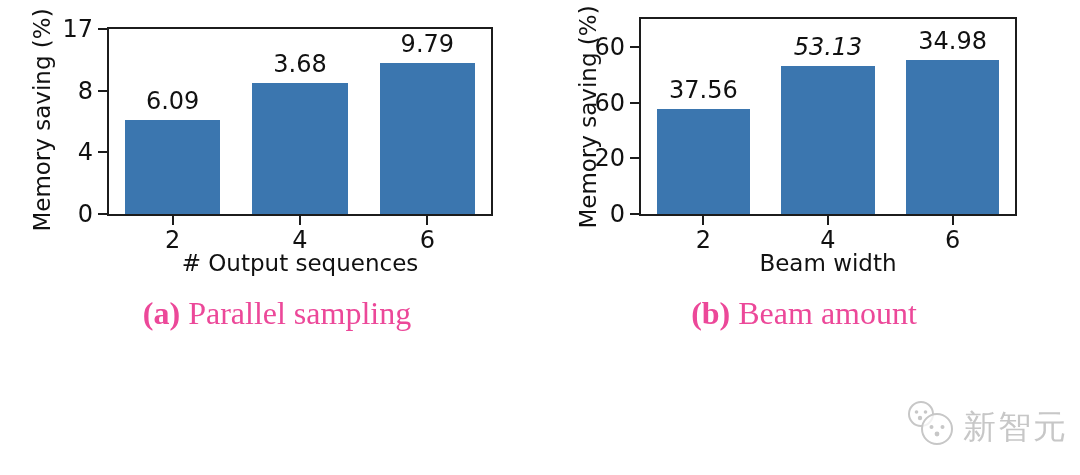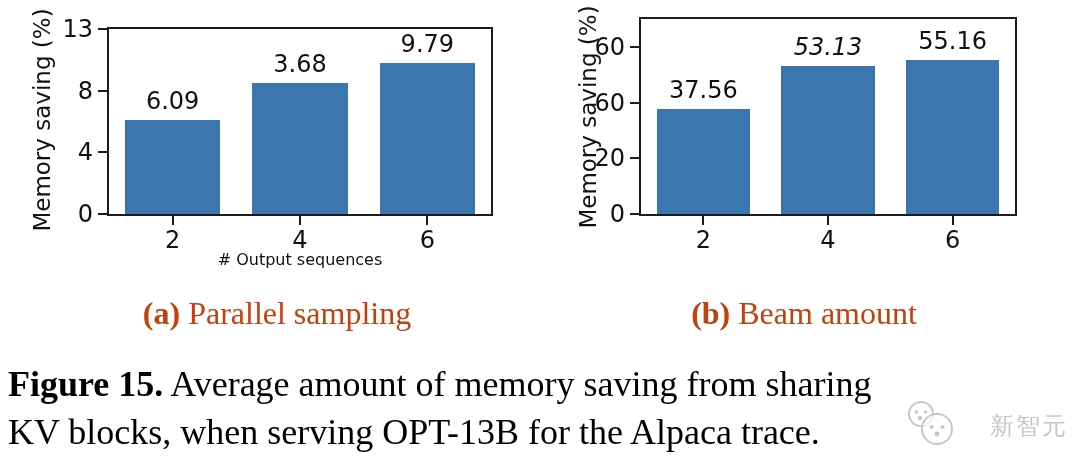--- a/index.html
+++ b/index.html
@@ -29,71 +29,71 @@
   }
   .xtick-mark{
     position:absolute; top:calc(100% + 2px); width:2px; height:9px;
     background:#1c1c1c; transform:translateX(-50%);
   }
   .xtick-label{
     position:absolute; top:calc(100% + 14px); transform:translateX(-50%);
     font-size:24px; line-height:1; color:#111;
   }
   .xlabel{
-    position:absolute; text-align:center; font-size:16px; line-height:1; color:#111;
+    position:absolute; text-align:center; font-size:23px; line-height:1; color:#111;
   }
   .xlabel-a{ left:107px; width:386px; top:252px; }
   .xlabel-b{ left:639px; width:378px; top:252px; }
   .ylabel{
     position:absolute; transform:translate(-50%,-50%) rotate(-90deg);
     font-size:23px; line-height:1; color:#111; white-space:nowrap;
   }
   .ylabel-a{ left:42px; top:120px; }
   .ylabel-b{ left:588px; top:117px; }
   
   .subcaption{
     position:absolute; top:296px; transform:translateX(-50%);
     font-family:"Liberation Serif", serif; font-size:32px; line-height:1.1;
-    color:#c2410c; white-space:nowrap;
+    color:#ec4899; white-space:nowrap;
   }
   .subcaption-a{ left:277px; }
   .subcaption-b{ left:804px; }
   .subcaption b{ font-weight:700; }
   
   .figcaption{
     position:absolute; left:8px; top:360px; width:1066px;
     font-family:"Liberation Serif", serif; font-size:36px; line-height:48px;
     color:#000;
   }
   .figcaption .figlabel{ font-weight:700; }
   
   .watermark{
     position:absolute; left:903px; top:399px; display:flex; align-items:center;
     gap:4px; pointer-events:none; user-select:none;
   }
   .watermark-text{
-    font-family:"DejaVu Sans", sans-serif; font-size:24px; letter-spacing:2px;
-    color:#c7c7c7; line-height:1;margin-left:27px;
+    font-family:"DejaVu Sans", sans-serif; font-size:33px; letter-spacing:2px;
+    color:#c7c7c7; line-height:1;
   }
 </style>
 </head>
 <body>
 
 <div class="canvas">
 
   <div class="ylabel ylabel-a">Memory saving (%)</div>
   <div class="plot plot-a">
       <div class="ytick-mark" style="bottom: 0%;"></div>
       <div class="ytick-label" style="bottom: 0%;">0</div>
       <div class="ytick-mark" style="bottom: 33.3333%;"></div>
       <div class="ytick-label" style="bottom: 33.3333%;">4</div>
       <div class="ytick-mark" style="bottom: 66.6667%;"></div>
       <div class="ytick-label" style="bottom: 66.6667%;">8</div>
       <div class="ytick-mark" style="bottom: 100%;"></div>
-      <div class="ytick-label" style="bottom: 100%;">13</div>
+      <div class="ytick-label" style="bottom: 100%;">17</div>
       <div class="bar" style="left: calc(4.16667%); width: 25%; height: 50.75%; background: rgb(59, 118, 175);"></div>
       <div class="bar-value" style="left: 16.6667%; bottom: calc(50.75% + 7px);">6.09</div>
       <div class="xtick-mark" style="left: 16.6667%;"></div>
       <div class="xtick-label" style="left: 16.6667%;">2</div>
       <div class="bar" style="left: calc(37.5%); width: 25%; height: 71.0833%; background: rgb(59, 118, 175);"></div>
       <div class="bar-value" style="left: 50%; bottom: calc(71.0833% + 7px);">3.68</div>
       <div class="xtick-mark" style="left: 50%;"></div>
       <div class="xtick-label" style="left: 50%;">4</div>
       <div class="bar" style="left: calc(70.8333%); width: 25%; height: 81.5833%; background: rgb(59, 118, 175);"></div>
       <div class="bar-value" style="left: 83.3333%; bottom: calc(81.5833% + 7px);">9.79</div>
@@ -118,34 +118,30 @@
       <div class="ytick-label" style="bottom: 85.7143%; text-align: right;">60</div>
       <div class="bar" style="left: calc(4.16667%); width: 25%; height: 53.6571%; background: rgb(59, 118, 175);"></div>
       <div class="bar-value" style="left: 16.6667%; bottom: calc(53.6571% + 7px);">37.56</div>
       <div class="xtick-mark" style="left: 16.6667%;"></div>
       <div class="xtick-label" style="left: 16.6667%;">2</div>
       <div class="bar" style="left: calc(37.5%); width: 25%; height: 75.9%; background: rgb(59, 118, 175);"></div>
       <div class="bar-value" style="left: 50%; bottom: calc(75.9% + 7px); font-style: italic;">53.13</div>
       <div class="xtick-mark" style="left: 50%;"></div>
       <div class="xtick-label" style="left: 50%;">4</div>
       <div class="bar" style="left: calc(70.8333%); width: 25%; height: 78.8%; background: rgb(59, 118, 175);"></div>
-      <div class="bar-value" style="left: 83.3333%; bottom: calc(78.8% + 7px);">55.16</div>
+      <div class="bar-value" style="left: 83.3333%; bottom: calc(78.8% + 7px);">34.98</div>
       <div class="xtick-mark" style="left: 83.3333%;"></div>
       <div class="xtick-label" style="left: 83.3333%;">6</div>
     </div>
+  <div class="xlabel xlabel-b">Beam width</div>
   <div class="subcaption subcaption-b">
     <b>(b)</b>
     <span>Beam amount</span>
   </div>
 
-  <div class="figcaption">
-    <span class="figlabel">Figure 15.</span>
-    <span>Average amount of memory saving from sharing</span><br>
-    <span>KV blocks, when serving OPT-13B for the Alpaca trace.</span>
-  </div>
 
   <div class="watermark">
     <span>
       <svg width="56" height="50" viewBox="0 0 56 50">
         <g fill="#ffffff" fill-opacity="0.75" stroke="#c7c7c7" stroke-width="2">
           <circle cx="18" cy="15" r="12"></circle>
           <circle cx="34" cy="30" r="15"></circle>
         </g>
         <g fill="#c7c7c7">
           <circle cx="13.5" cy="13" r="1.8"></circle>

